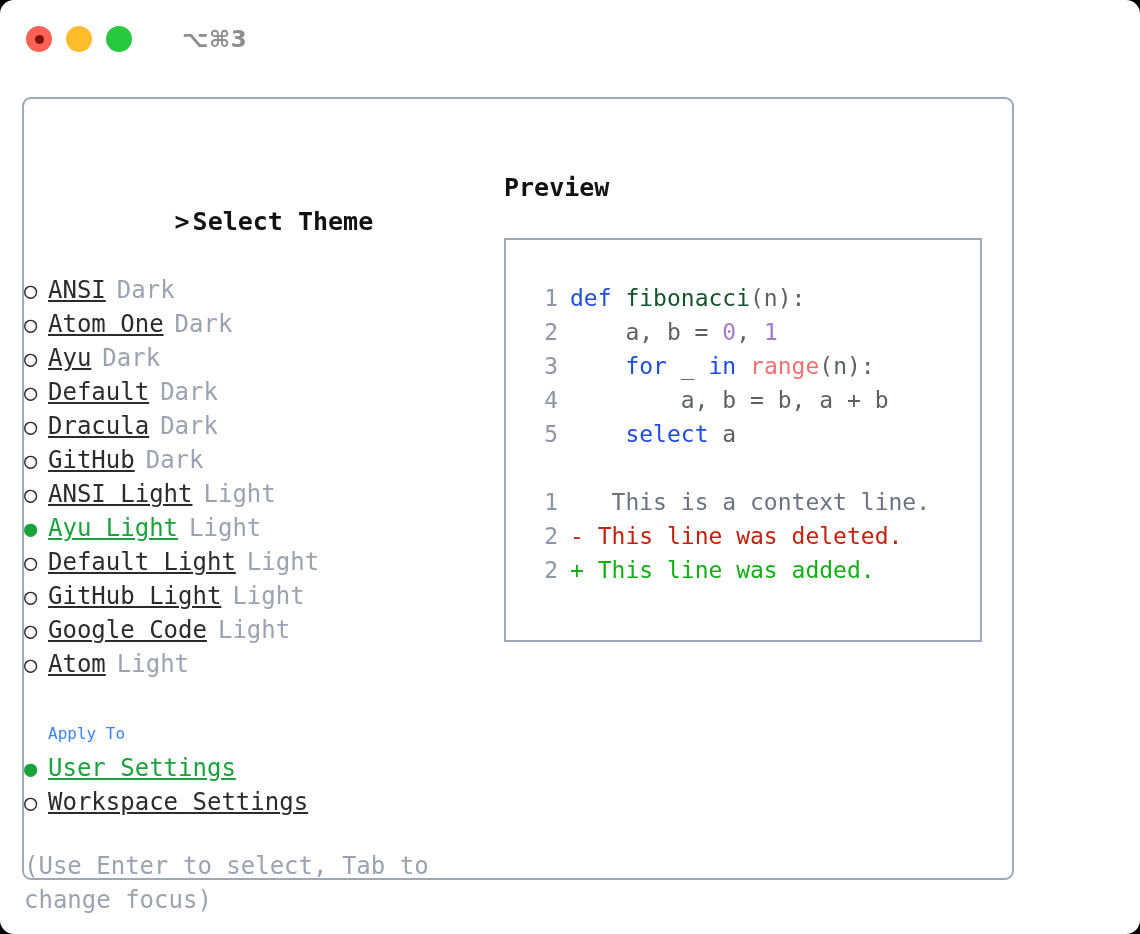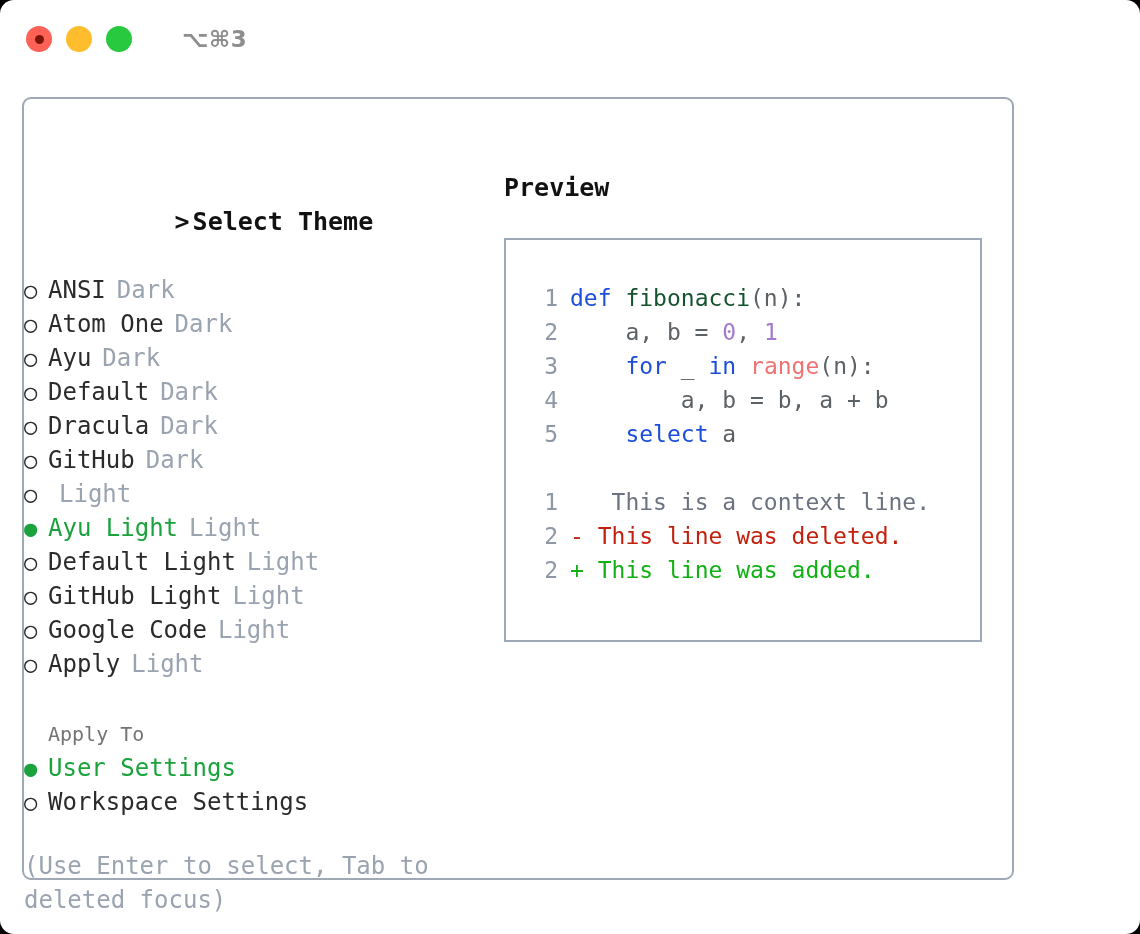--- a/index.html
+++ b/index.html
@@ -112,30 +112,30 @@
     line-height: 34px;
     white-space: pre;
   }
   .bullet {
     width: 24px;
     flex: 0 0 24px;
     font-size: 22px;
     color: #2b2b2b;
   }
   .row.selected .bullet { color: #1aa33c; }
-  .label { color: #2b2b2b; }
+  .label { color: #2b2b2b; text-decoration: underline; }
   .row.selected .label { color: #1aa33c; }
   .tag   { color: #9aa3b0; margin-left: 11px; }
 
   .section-gap { height: 36px; }
 
   .subheading {
-    font-size: 20px;
-    line-height: 34px;
-    color: #737373;
+    font-size: 16px;
+    line-height: 34px;
+    color: #3b82f6;
     padding-left: 24px;
     white-space: pre;
   }
 
   .hint {
     margin-top: 30px;
     font-size: 24px;
     line-height: 34px;
     color: #9aa3b0;
     width: 420px;
@@ -201,38 +201,38 @@
           <span class="caret">&gt;</span><span>Select Theme</span>
         </div>
 
         <div class="list" id="theme-list">
             <div class="row"><span class="bullet">○</span><span class="label">ANSI</span><span class="tag">Dark</span></div>
             <div class="row"><span class="bullet">○</span><span class="label">Atom One</span><span class="tag">Dark</span></div>
             <div class="row"><span class="bullet">○</span><span class="label">Ayu</span><span class="tag">Dark</span></div>
             <div class="row"><span class="bullet">○</span><span class="label">Default</span><span class="tag">Dark</span></div>
             <div class="row"><span class="bullet">○</span><span class="label">Dracula</span><span class="tag">Dark</span></div>
             <div class="row"><span class="bullet">○</span><span class="label">GitHub</span><span class="tag">Dark</span></div>
-            <div class="row"><span class="bullet">○</span><span class="tag">Light</span></div>
+            <div class="row"><span class="bullet">○</span><span class="label">ANSI Light</span><span class="tag">Light</span></div>
             <div class="row selected"><span class="bullet">●</span><span class="label">Ayu Light</span><span class="tag">Light</span></div>
             <div class="row"><span class="bullet">○</span><span class="label">Default Light</span><span class="tag">Light</span></div>
             <div class="row"><span class="bullet">○</span><span class="label">GitHub Light</span><span class="tag">Light</span></div>
             <div class="row"><span class="bullet">○</span><span class="label">Google Code</span><span class="tag">Light</span></div>
-            <div class="row"><span class="bullet">○</span><span class="label">Apply</span><span class="tag">Light</span></div>
+            <div class="row"><span class="bullet">○</span><span class="label">Atom</span><span class="tag">Light</span></div>
           </div>
 
         <div class="section-gap"></div>
 
         <div class="subheading">Apply To</div>
 
         <div class="list" id="apply-list">
             <div class="row selected"><span class="bullet">●</span><span class="label">User Settings</span></div>
             <div class="row"><span class="bullet">○</span><span class="label">Workspace Settings</span></div>
           </div>
 
-        <div class="hint">(Use Enter to select, Tab to deleted focus)</div>
+        <div class="hint">(Use Enter to select, Tab to change focus)</div>
       </div>
 
       <div class="col-right">
         <div class="heading">Preview</div>
 
         <div class="preview-box">
           <div id="code-block">
               <div class="code-line"><span class="lnum">1</span><span><span class="kw">def </span><span class="fn">fibonacci</span><span class="pl">(n):</span></span></div>
               <div class="code-line"><span class="lnum">2</span><span><span class="pl">    a, b = </span><span class="num">0</span><span class="pl">, </span><span class="num">1</span></span></div>
               <div class="code-line"><span class="lnum">3</span><span><span class="pl">    </span><span class="kw">for</span><span class="pl"> _ </span><span class="kw">in</span><span class="pl"> </span><span class="bi">range</span><span class="pl">(n):</span></span></div>

